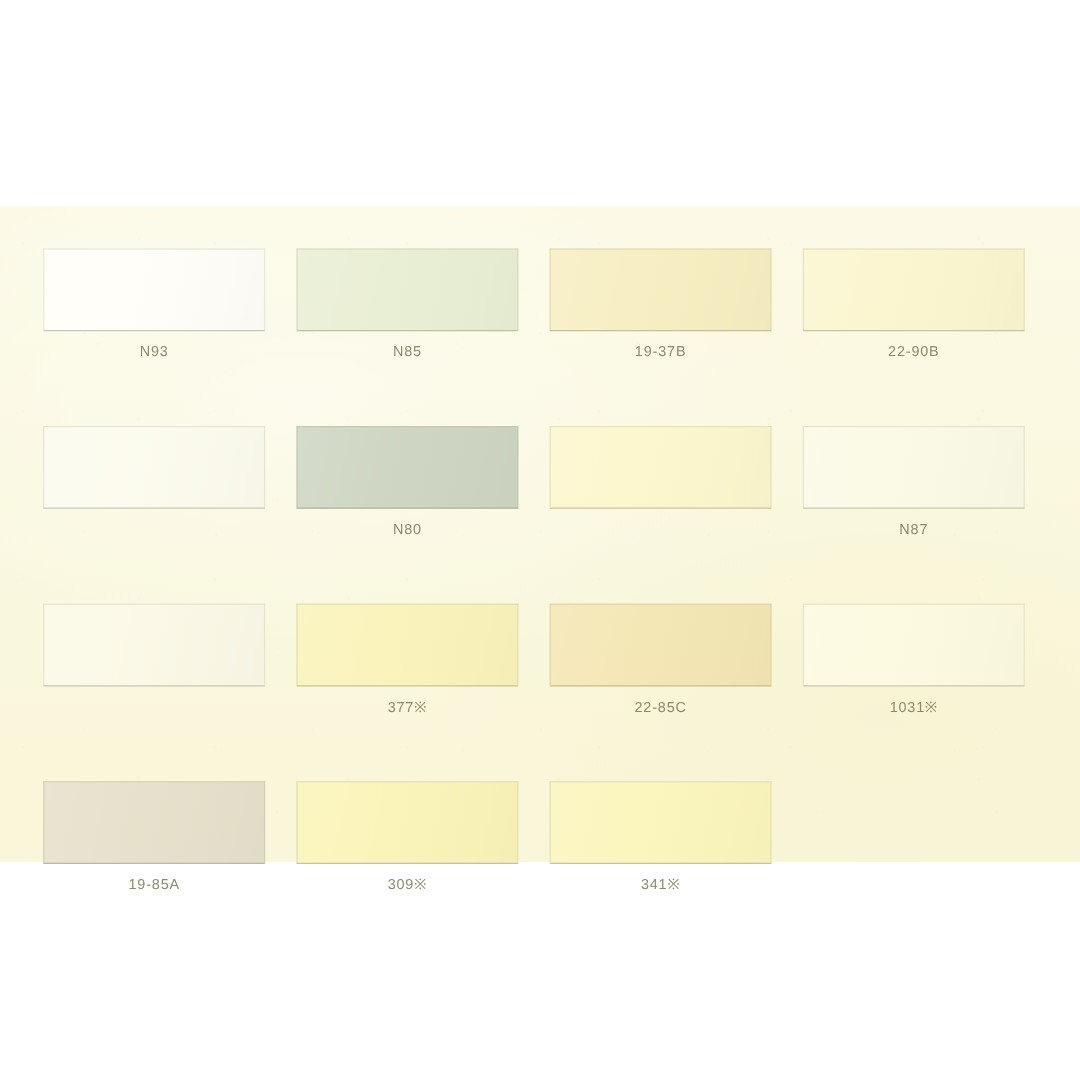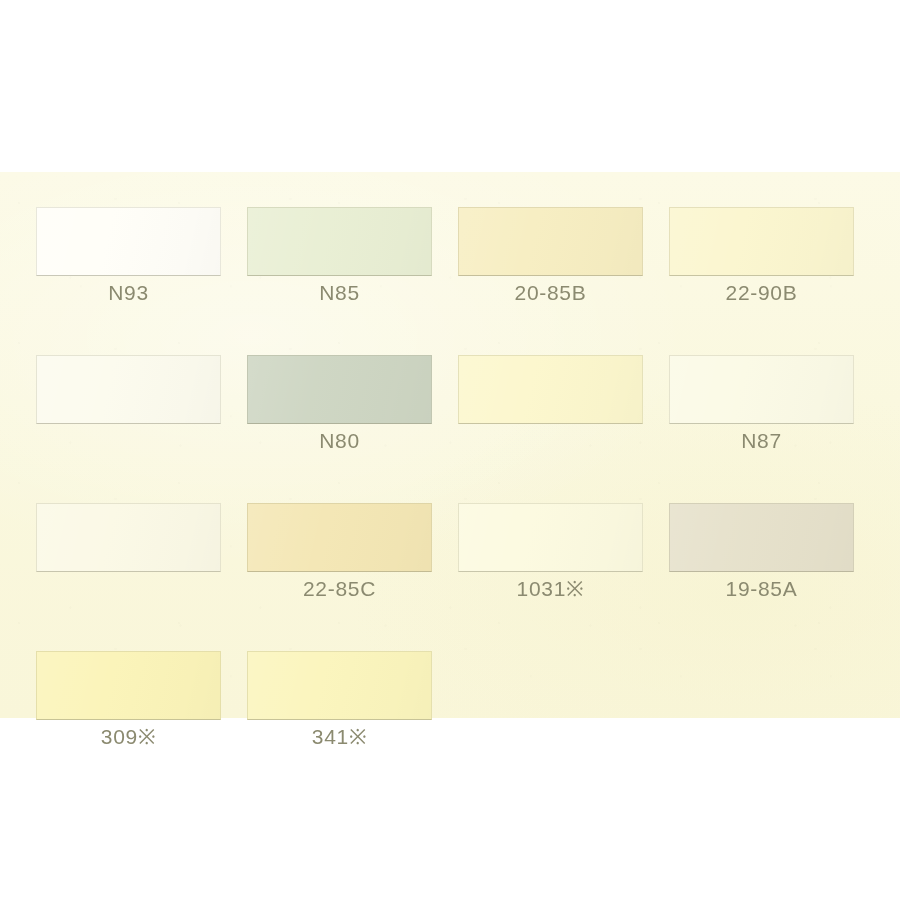--- a/index.html
+++ b/index.html
@@ -89,21 +89,21 @@
         rgba(0,0,0,0.012) 78%,
         rgba(0,0,0,0.025) 100%);
     pointer-events: none;
   }
 
   .label {
     display: block;
     text-align: center;
     margin-top: 7px;
     font-family: "Liberation Sans", sans-serif;
-    font-size: 21px;
+    font-size: 12px;
     letter-spacing: 0.7px;
     color: #8b8a70;
     line-height: 20px;
     white-space: nowrap;
   }
 </style>
 </head>
 <body>
 
 <div id="page">
@@ -112,21 +112,21 @@
         <div class="cell">
           <div class="swatch" style="background: rgb(255, 254, 248);"></div>
           <span class="label">N93</span>
         </div>
         <div class="cell">
           <div class="swatch" style="background: rgb(233, 239, 212);"></div>
           <span class="label">N85</span>
         </div>
         <div class="cell">
           <div class="swatch" style="background: rgb(247, 238, 194);"></div>
-          <span class="label">20-85B</span>
+          <span class="label">19-37B</span>
         </div>
         <div class="cell">
           <div class="swatch" style="background: rgb(251, 246, 207);"></div>
           <span class="label">22-90B</span>
         </div>
         <div class="cell">
           <div class="swatch" style="background: rgb(252, 251, 238);"></div>
         </div>
         <div class="cell">
           <div class="swatch" style="background: rgb(206, 214, 195);"></div>
@@ -134,20 +134,24 @@
         </div>
         <div class="cell">
           <div class="swatch" style="background: rgb(252, 247, 205);"></div>
         </div>
         <div class="cell">
           <div class="swatch" style="background: rgb(251, 250, 230);"></div>
           <span class="label">N87</span>
         </div>
         <div class="cell">
           <div class="swatch" style="background: rgb(251, 249, 230);"></div>
+        </div>
+        <div class="cell">
+          <div class="swatch" style="background: rgb(250, 243, 187);"></div>
+          <span class="label">377※</span>
         </div>
         <div class="cell">
           <div class="swatch" style="background: rgb(244, 231, 181);"></div>
           <span class="label">22-85C</span>
         </div>
         <div class="cell">
           <div class="swatch" style="background: rgb(252, 250, 224);"></div>
           <span class="label">1031※</span>
         </div>
         <div class="cell">

